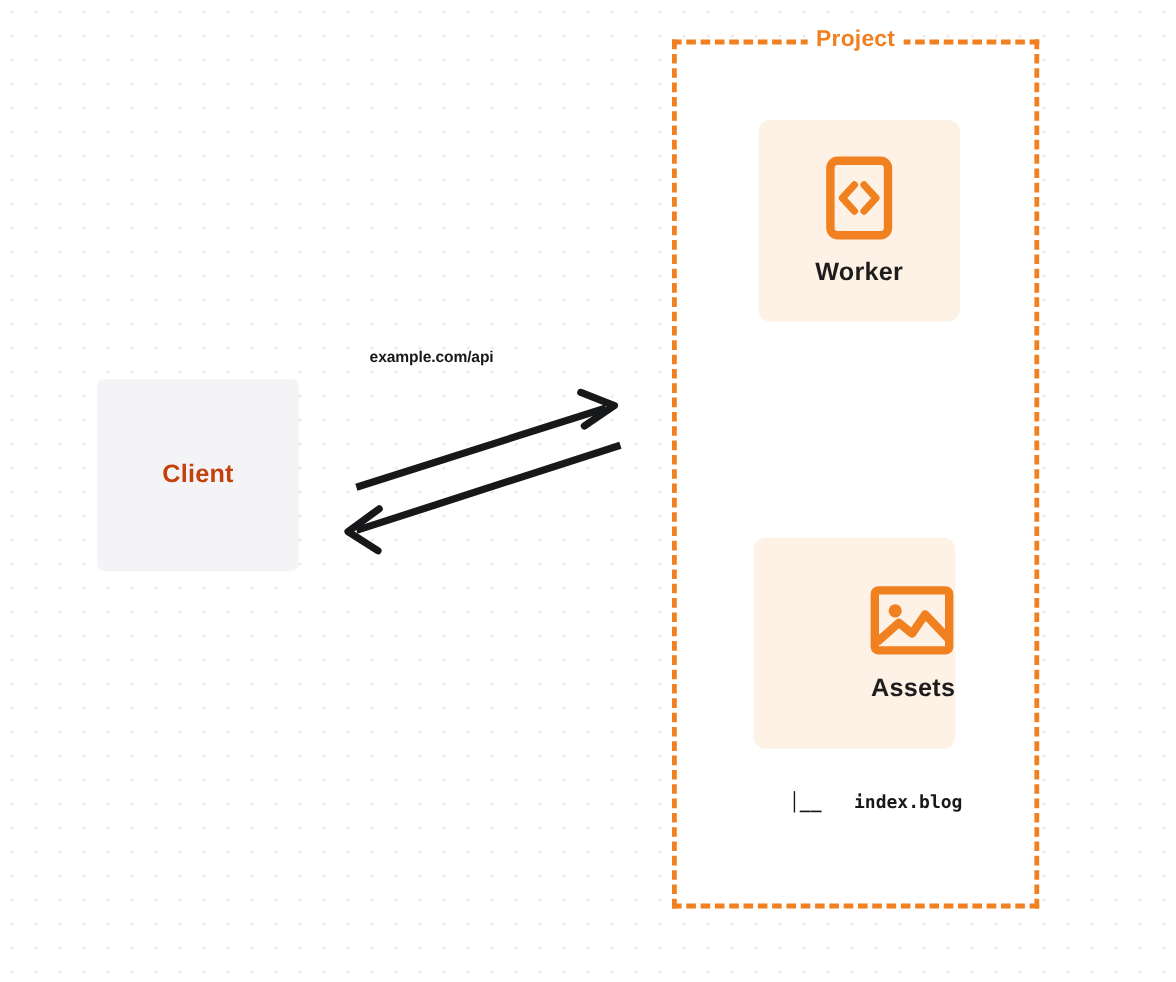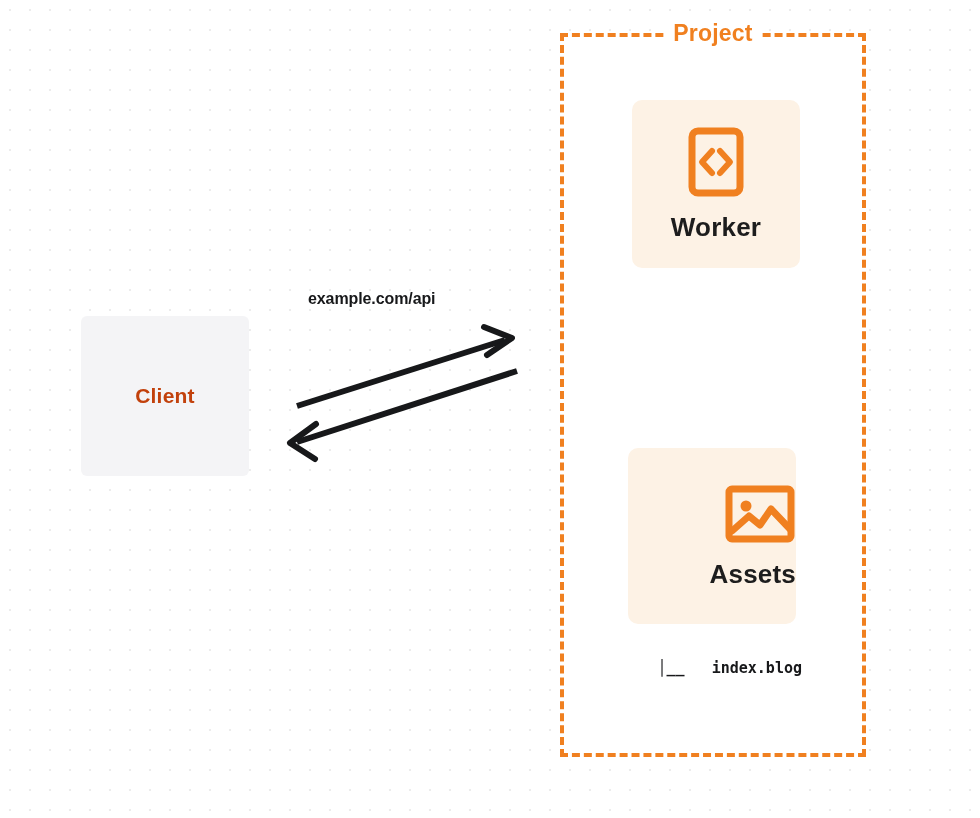--- a/index.html
+++ b/index.html
@@ -50,21 +50,21 @@
     left: 0;
     top: 0;
     width: 980px;
     height: 818px;
     pointer-events: none;
   }
   .edge-label {
     position: absolute;
     left: 308px;
     top: 290px;
-    font-size: 16px;
+    font-size: 13px;
     font-weight: bold;
     color: #17181a;
     letter-spacing: -0.1px;
     white-space: nowrap;
   }
 
   
   .project-group {
     position: absolute;
     left: 560px;
@@ -75,21 +75,21 @@
     border: 4px dashed #f08020;
     box-sizing: border-box;
   }
   .project-title {
     position: absolute;
     left: 50%;
     top: 33px;
     transform: translate(-50%, -50%);
     background: #ffffff;
     padding: 0 7px;
-    font-size: 23px;
+    font-size: 19px;
     font-weight: bold;
     color: #f08020;
     letter-spacing: 0.2px;
     white-space: nowrap;
   }
 
   
   .card {
     position: absolute;
     background: #fdf2e5;
@@ -110,21 +110,21 @@
     top: 448px;
     width: 168px;
     height: 176px;
     align-items: flex-end;
   }
   .card-icon {
     display: block;
     margin-bottom: 14px;
   }
   .card-label {
-    font-size: 26px;
+    font-size: 21px;
     font-weight: bold;
     color: #1d1d1d;
     letter-spacing: 0.2px;
   }
 
   
   .file-tree {
     position: absolute;
     left: 600px;
     top: 616px;

